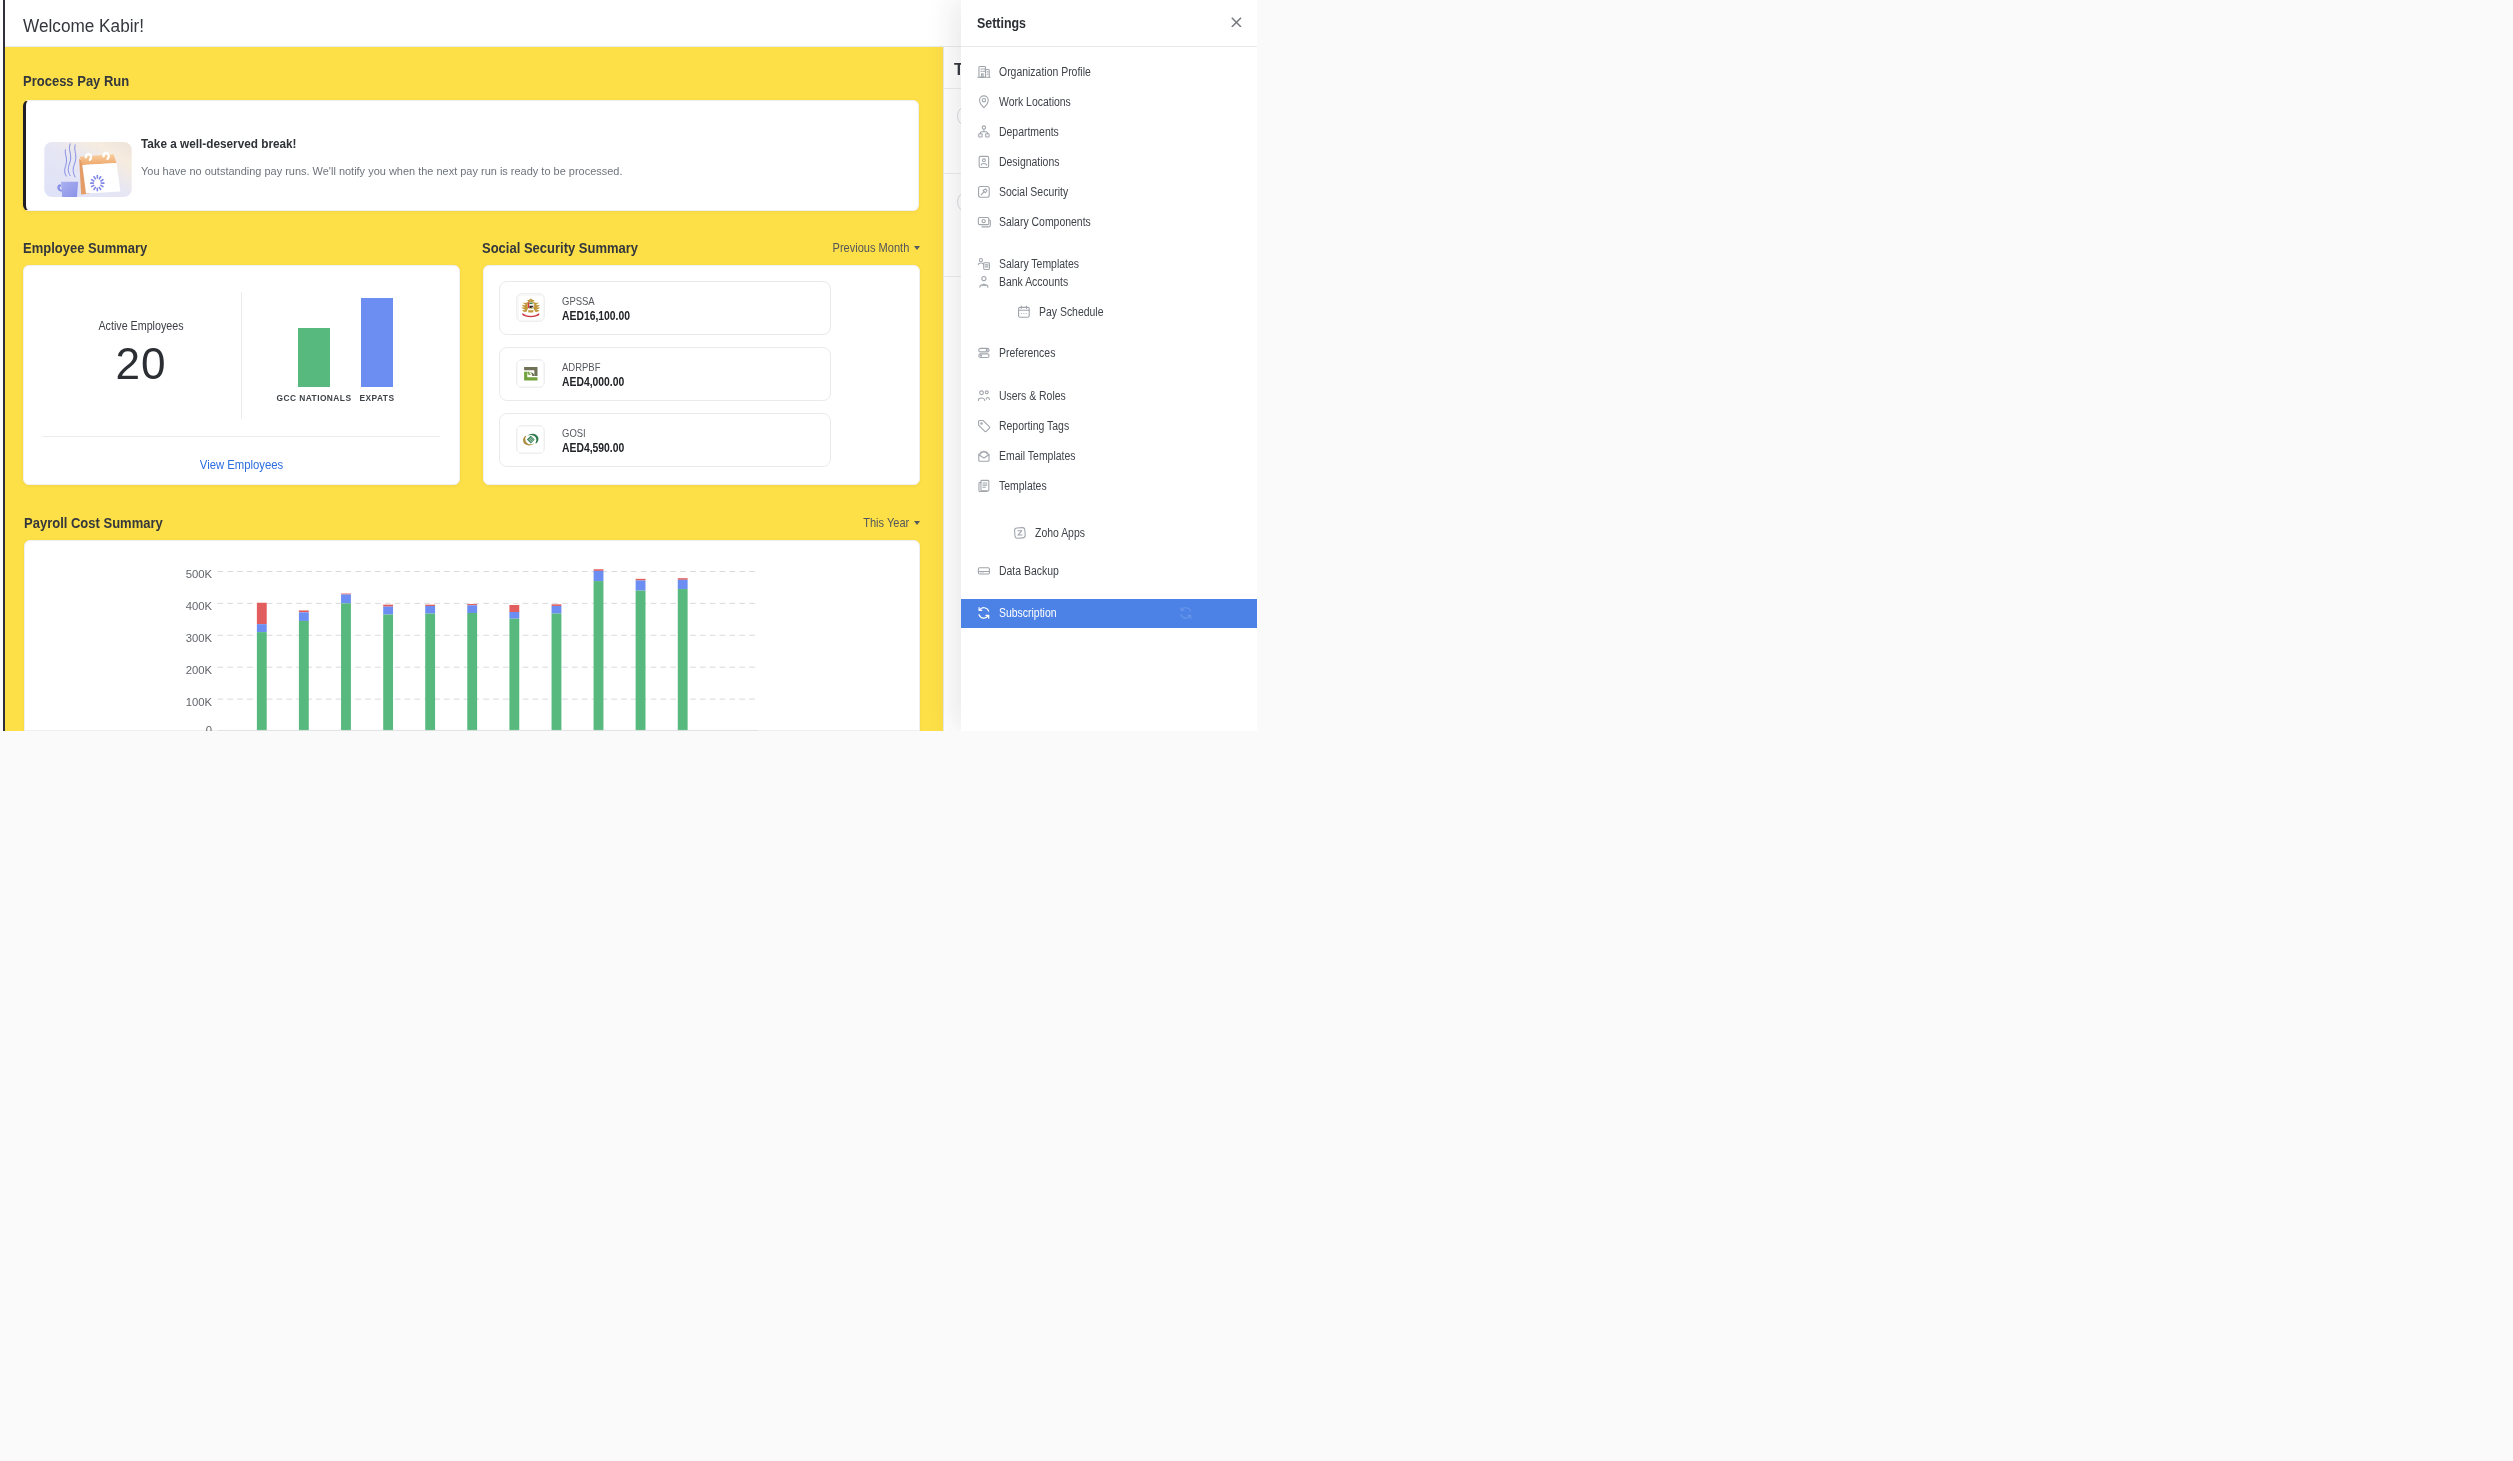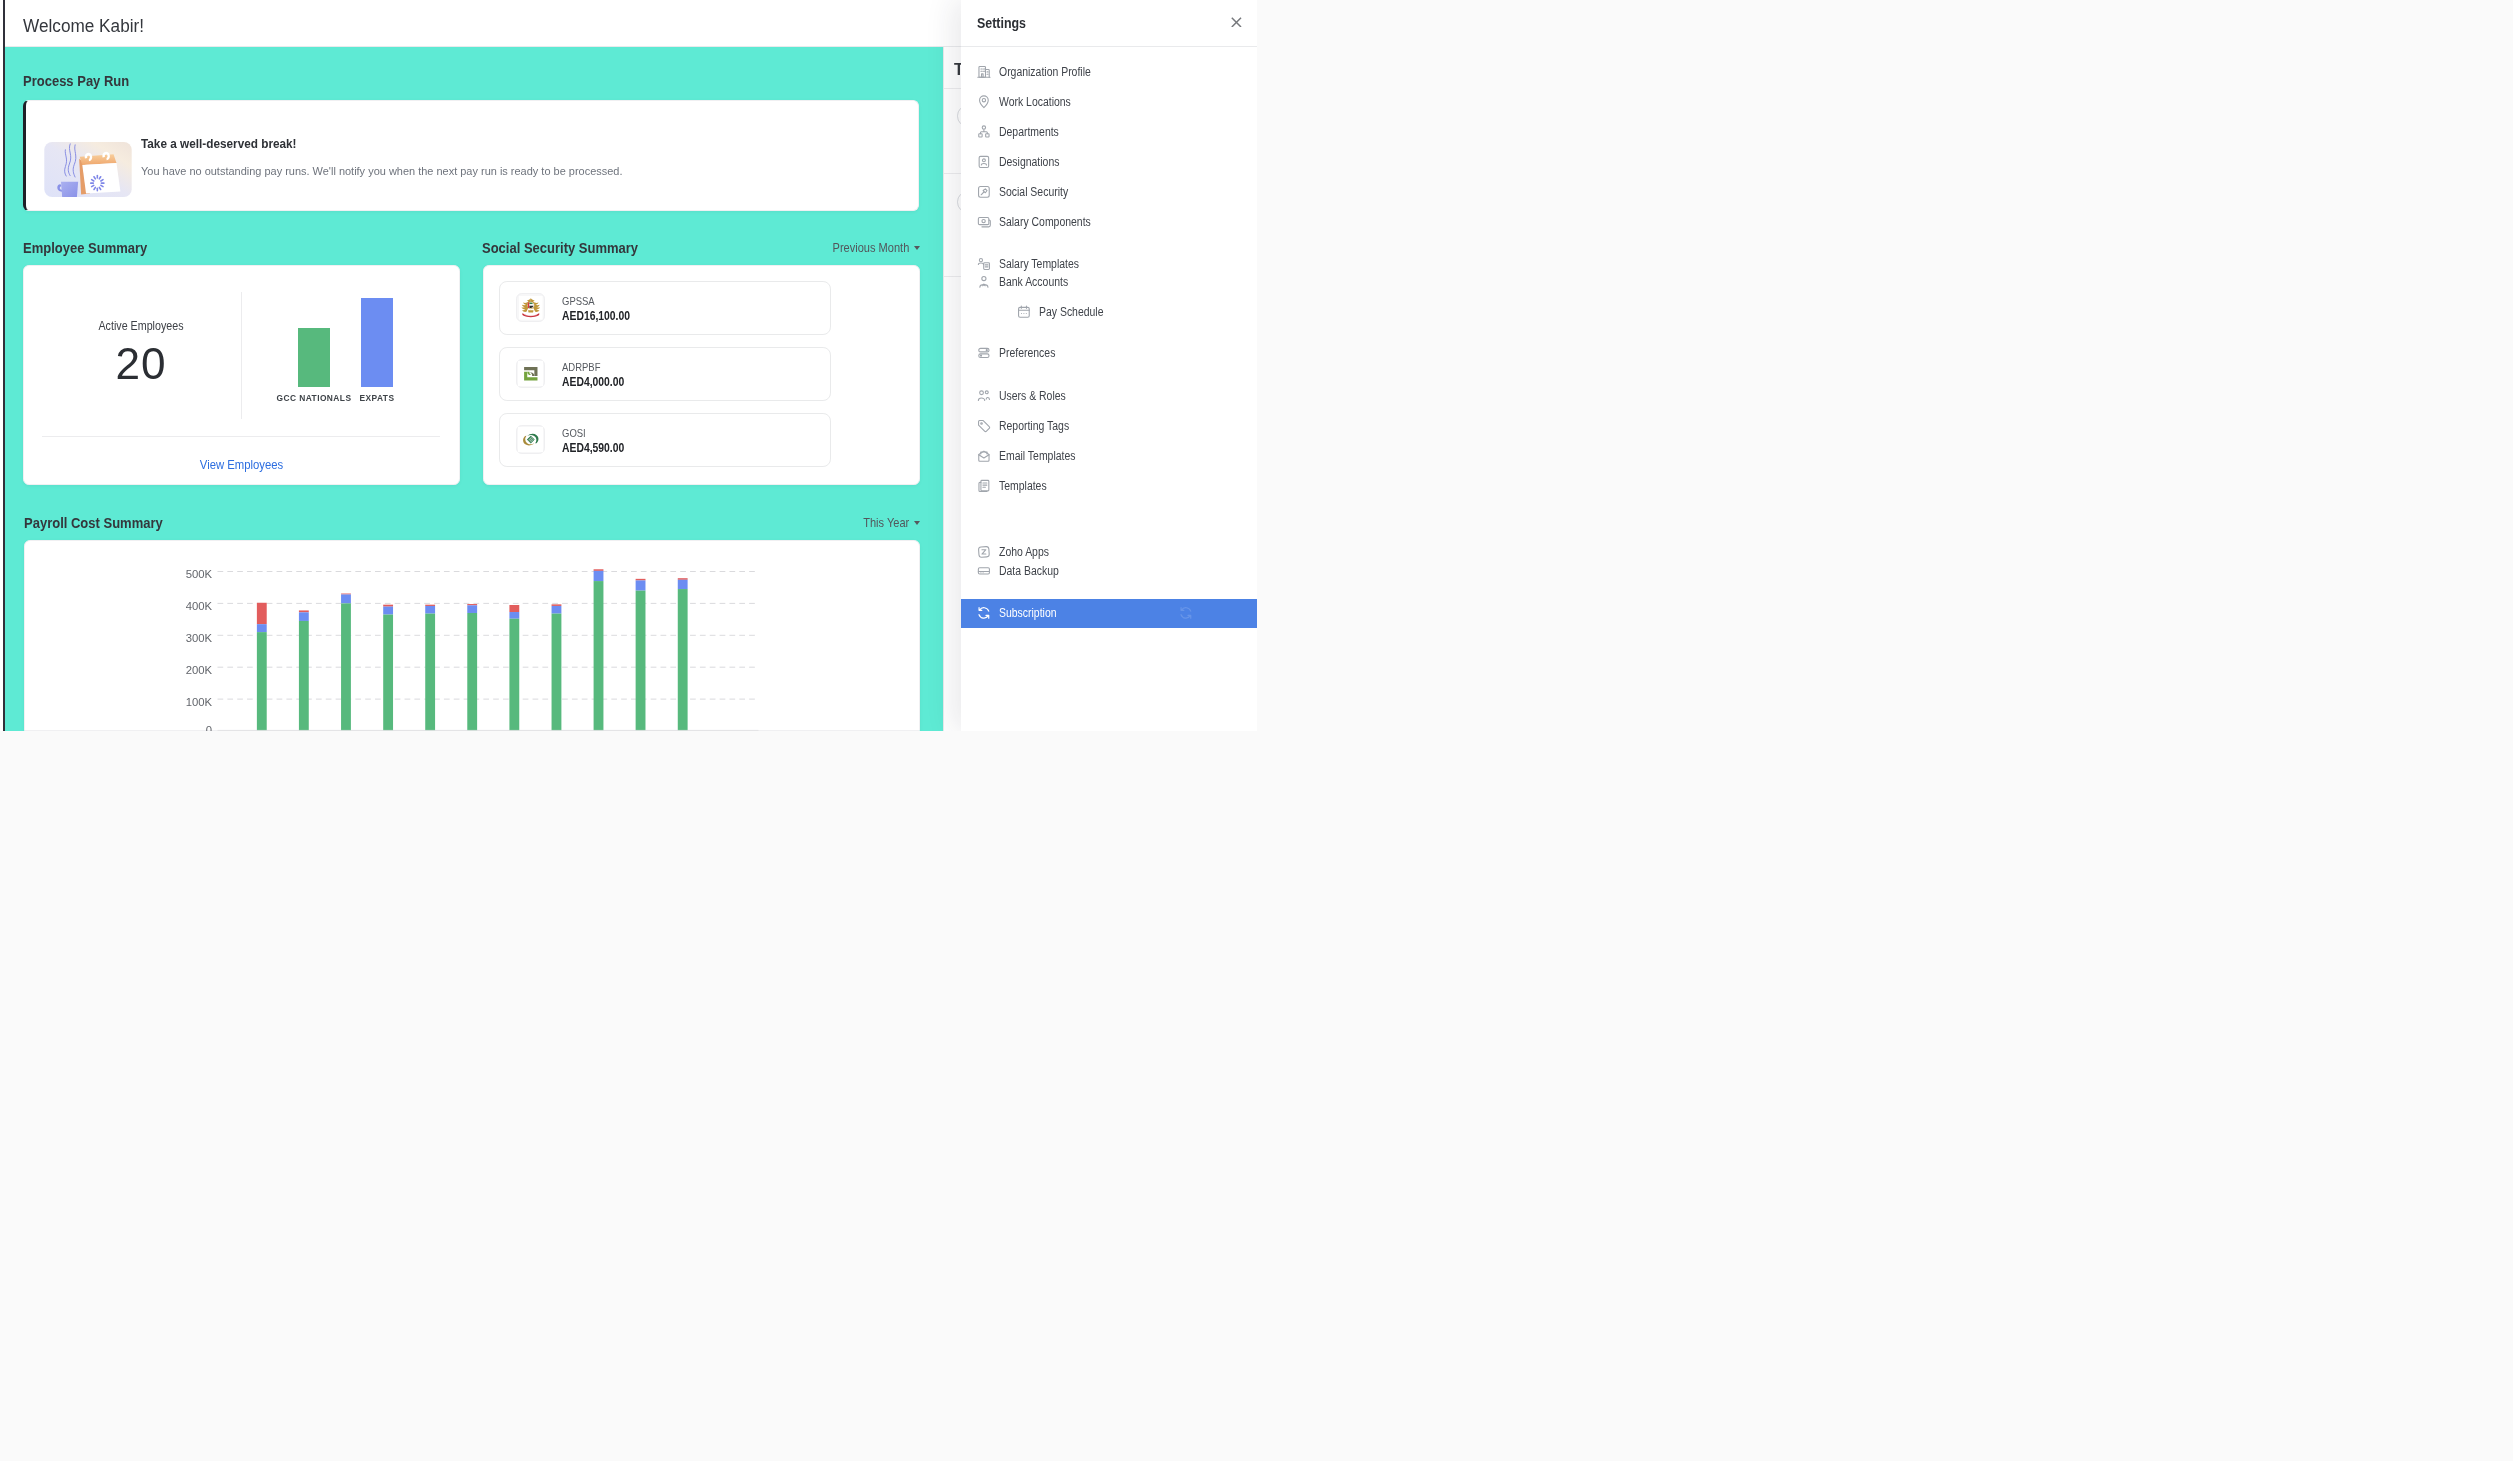--- a/index.html
+++ b/index.html
@@ -1,18 +1,18 @@
 <!DOCTYPE html>
 <html><head>
 <meta charset="utf-8">
 <style>
   * { margin:0; padding:0; box-sizing:border-box; }
   html,body { width:1257px; height:731px; }
   body { font-family:"Liberation Sans", sans-serif; background:#fafafa; }
-  #app { position:relative; width:1257px; height:731px; overflow:hidden; background:#5eead4; }
+  #app { position:relative; width:1257px; height:731px; overflow:hidden; background:#fde047; }
   .abs { position:absolute; }
 
   
   #leftedge { left:3.4px; top:0; width:1.5px; height:731px; background:#30303a; z-index:5; }
   #leftwhite { left:0; top:0; width:3px; height:731px; background:#ffffff; z-index:5; }
 
   
   #header { left:4.9px; top:0; width:1252px; height:47px; background:#ffffff; border-bottom:1px solid #e9eaec; z-index:1; }
   #welcome { left:22.7px; top:14.8px; font-size:18.7px; font-weight:400; color:#34373d; z-index:2; transform:scaleX(0.92); transform-origin:0 50%; }
 
@@ -359,21 +359,21 @@
         <div class="lbl">Email Templates</div>
       </div>
     <div class="srow" style="top:472px;text-align:right;">
         <svg width="15.8" height="15.8" viewBox="0 0 16 16" fill="none" stroke="#a0a5ac" stroke-width="1.1" stroke-linecap="round" stroke-linejoin="round">
           <rect x="5" y="2.4" width="8" height="10.6" rx="0.9"></rect>
           <path d="M7 5 h4 M7 7.2 h4 M7 9.4 h2.5"></path>
           <path d="M5 4.4 H4 a1 1 0 0 0 -1 1 v7.2 a1 1 0 0 0 1 1 H11"></path>
         </svg>
         <div class="lbl">Templates</div>
       </div>
-    <div class="srow" style="top:538px;">
+    <div class="srow" style="top:519px;margin-left:36px;">
         <svg width="15.8" height="15.8" viewBox="0 0 16 16" fill="none" stroke="#a0a5ac" stroke-width="1.1" stroke-linecap="round" stroke-linejoin="round">
           <rect x="2.8" y="2.8" width="10.4" height="10.4" rx="2.6" transform="rotate(-4 8 8)"></rect>
           <path d="M6 5.8 h4 L6 10.2 h4"></path>
         </svg>
         <div class="lbl">Zoho Apps</div>
       </div>
     <div class="srow" style="top:557px;">
         <svg width="15.8" height="15.8" viewBox="0 0 16 16" fill="none" stroke="#a0a5ac" stroke-width="1.1" stroke-linecap="round" stroke-linejoin="round">
           <rect x="2.4" y="4.8" width="11.2" height="6.4" rx="1.3"></rect>
           <path d="M2.4 8.6 H13.6"></path>

